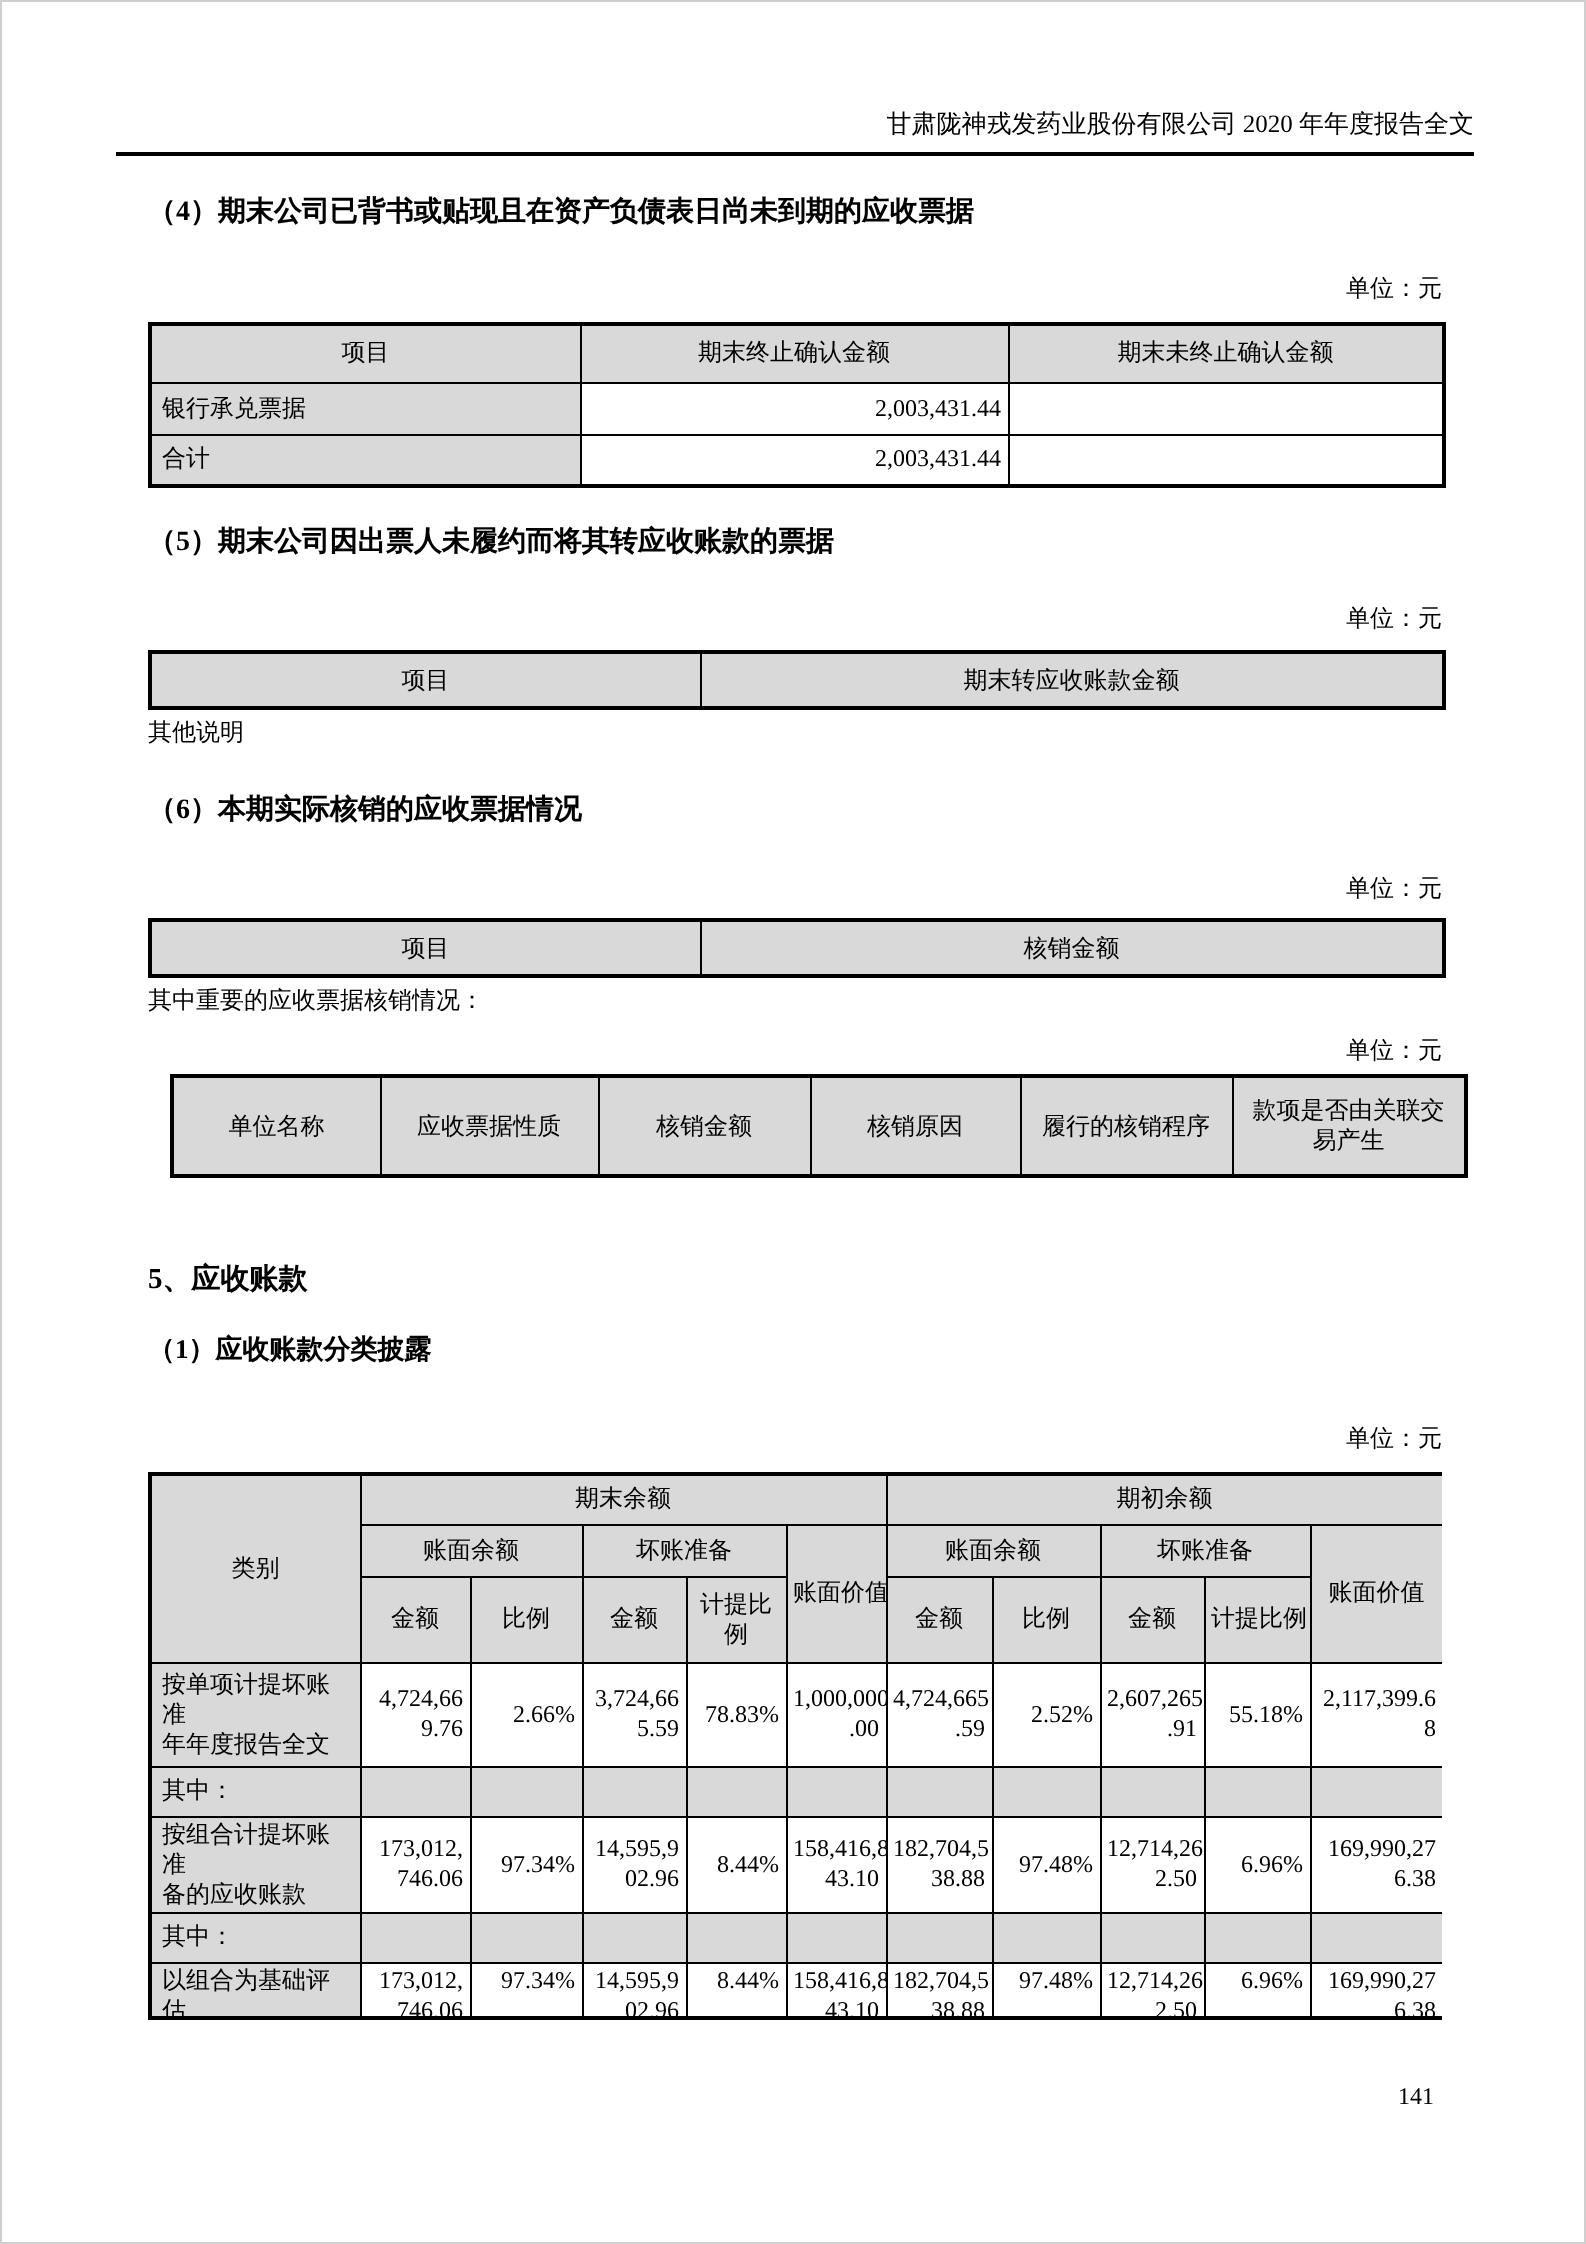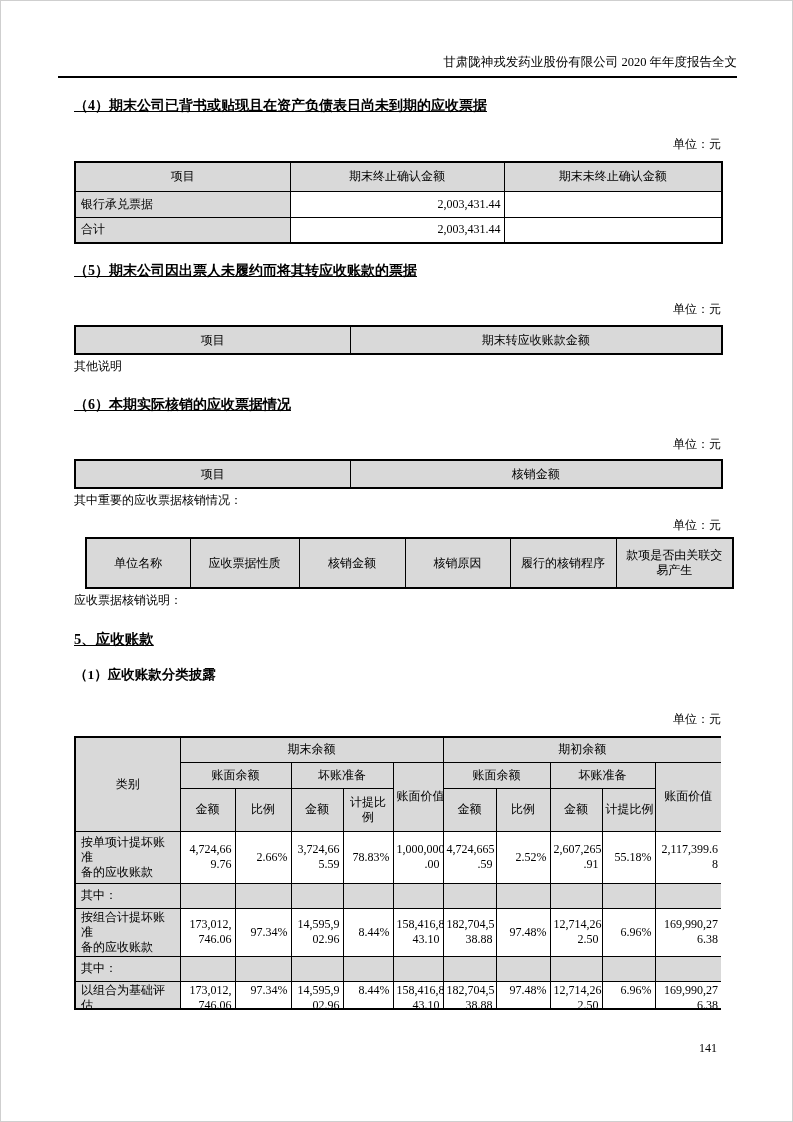--- a/index.html
+++ b/index.html
@@ -14,21 +14,21 @@
   .page {
     position:absolute; left:0; top:0; width:793px; height:1122px;
     background:#fff; border:1px solid #cfcfcf;padding-left:13px;
   }
   .abs { position:absolute; }
   .doc-header {
     left:57px; top:53px; width:679px;
     text-align:right; font-size:12.5px; white-space:pre;
   }
   .header-rule { left:57px; top:75px; width:679px; height:2px; background:#000; }
-  .sec-heading { left:73px; width:647px; font-weight:700; font-size:14px; white-space:pre;text-decoration:underline; }
+  .sec-heading { left:73px; width:647px; font-weight:700; font-size:14px; white-space:pre; }
   .sub-heading { left:73px; width:647px; font-weight:700; font-size:13.5px; white-space:pre; }
   .unit-label { left:73px; width:647px; text-align:right; font-size:12px; }
   .note-text { left:73px; width:647px; font-size:12px; }
   .pagenum { left:73px; top:1040px; width:643px; text-align:right; font-size:12px; }
 
   table { border-collapse:collapse; table-layout:fixed; width:647px; background:#fff; }
   table { border:2px solid #000; }
   th, td {
     border:1px solid #000;
     font-size:12px; font-weight:400;
@@ -155,21 +155,20 @@
       <th>应收票据性质</th>
       <th>核销金额</th>
       <th>核销原因</th>
       <th>履行的核销程序</th>
       <th>款项是否由关联交
 易产生</th>
     </tr>
   </tbody>
     </table>
 
-  <div class="abs note-text" style="top:591px">应收票据核销说明：</div>
 
   <div class="abs sec-heading" style="top:629px;font-size:14.5px">5、应收账款</div>
   <div class="abs sub-heading" style="top:665px">（1）应收账款分类披露</div>
   <div class="abs unit-label" style="top:710px">单位：元</div>
 
   <div class="abs t5wrap">
   <table class="t5">
     <colgroup>
       <col style="width:105px">
           <col style="width:55px">
@@ -203,21 +202,21 @@
       <th>金额</th>
       <th style="white-space:pre-line">计提比
 例</th>
       <th>金额</th>
       <th>比例</th>
       <th>金额</th>
       <th>计提比例</th>
     </tr>
     <tr class="r-big">
       <td class="lab">按单项计提坏账准
-备的应收账款</td>
+年年度报告全文</td>
       <td class="num">4,724,66
 9.76</td>
       <td class="num">2.66%</td>
       <td class="num">3,724,66
 5.59</td>
       <td class="num">78.83%</td>
       <td class="num">1,000,000
 .00</td>
       <td class="num">4,724,665
 .59</td>

